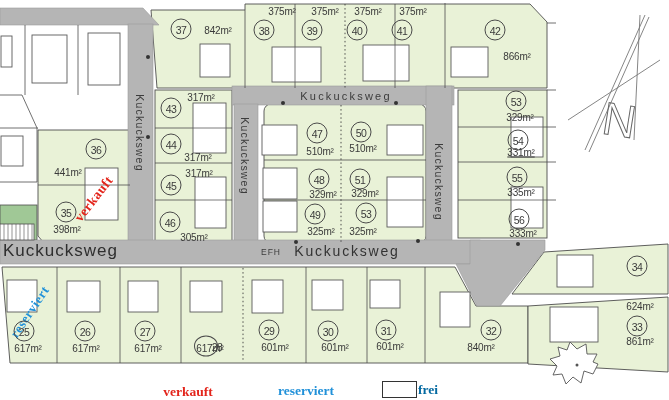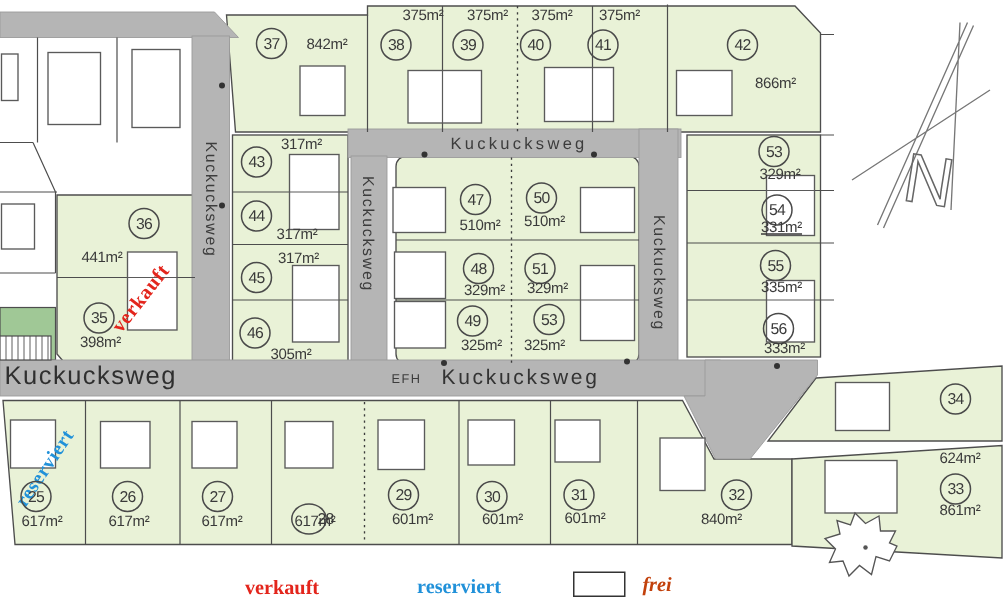--- a/index.html
+++ b/index.html
@@ -19,21 +19,21 @@
   .efh{font-size:8.5px;letter-spacing:1px;color:#3c3c3c;}
   .street-main2{font-size:14px;letter-spacing:1.8px;color:#333;}
   .overlay{position:absolute;font-family:"Liberation Serif","DejaVu Serif",serif;font-weight:bold;
            font-size:13.5px;letter-spacing:0.5px;white-space:nowrap;}
   .ov-verkauft{left:94px;top:199px;color:#e3251c;transform:translate(-50%,-50%) rotate(-52deg);}
   .ov-reserviert{left:30px;top:312px;color:#2191d9;font-size:13px;transform:translate(-50%,-50%) rotate(-56deg);}
   .legend-item{position:absolute;font-family:"Liberation Serif","DejaVu Serif",serif;font-weight:bold;
                font-size:13.5px;transform:translate(-50%,-50%);white-space:nowrap;}
   .leg-red{left:188px;top:392px;color:#e3251c;}
   .leg-blue{left:306px;top:391px;color:#2191d9;}
-  .leg-frei{left:438px;top:390px;color:#c2410c;font-style:italic;}
+  .leg-frei{left:428px;top:390px;color:#0369a1;}
   .frei-box{position:absolute;left:382px;top:381px;width:33px;height:15px;background:#fff;border:1px solid #333;}
 </style>
 </head>
 <body>
 
 <div class="stage">
 
 <svg width="669" height="400" viewBox="0 0 669 400">
 
   <g fill="#e9f2d7" stroke="#4d4d4d" stroke-width="0.9">

